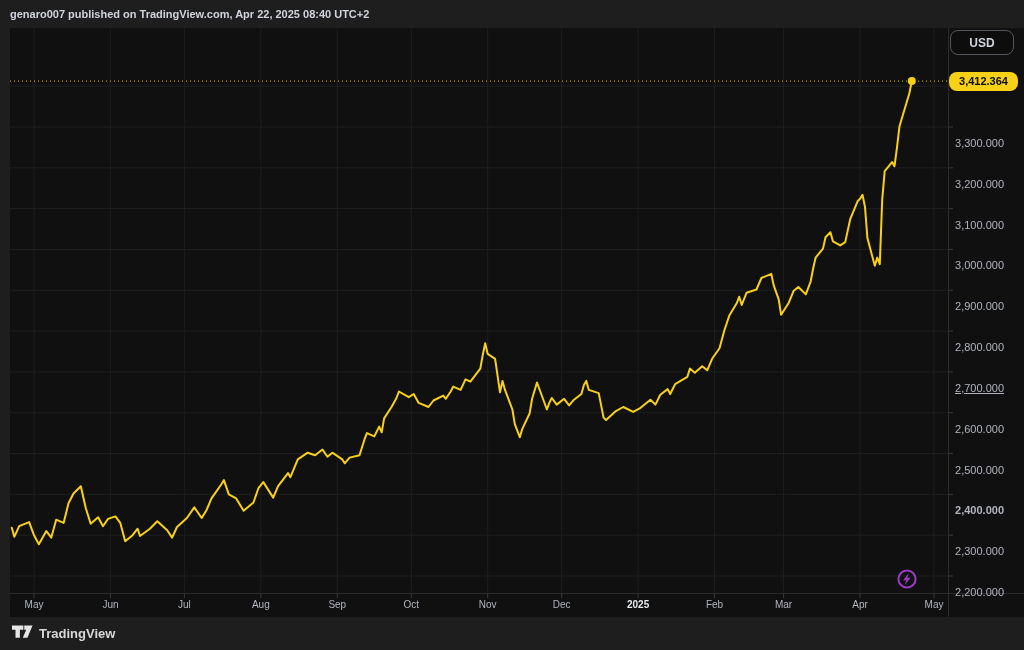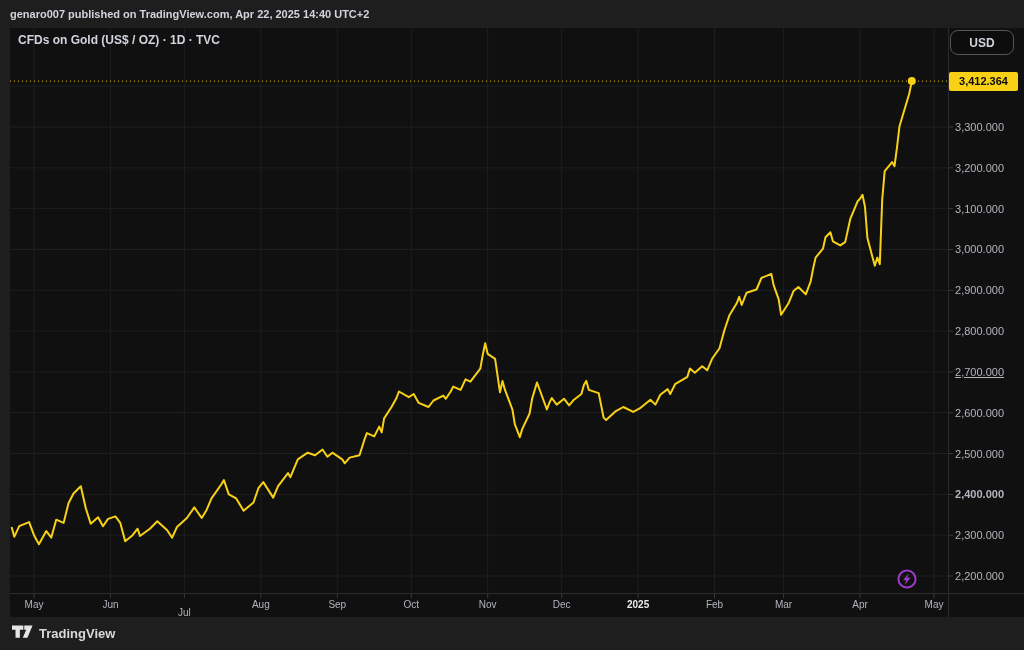--- a/index.html
+++ b/index.html
@@ -11,43 +11,43 @@
   body{width:1024px;height:650px;background:var(--page-bg);position:relative;overflow:hidden;
        font-family:"Liberation Sans",sans-serif;}
   #topbar{position:absolute;left:0;top:0;width:1024px;height:28px;display:flex;align-items:center;
           padding-left:10px;box-sizing:border-box;color:var(--text-primary);font-size:11px;font-weight:700;}
   #widget{position:absolute;left:10px;top:28px;width:1014px;height:589px;background:var(--plot-bg);}
   #plot{position:absolute;left:0;top:0;}
   #symbol-title{position:absolute;left:8px;top:5px;font-size:12px;font-weight:700;color:var(--text-primary);z-index:3;white-space:nowrap;}
   #currency-btn{position:absolute;left:940px;top:2px;width:62px;height:23px;border:1px solid #54565C;border-radius:8px;
           color:var(--text-primary);font-size:12px;font-weight:700;display:flex;align-items:center;justify-content:center;
           z-index:4;background:rgba(0,0,0,0.15);cursor:pointer;}
-  #price-axis{position:absolute;left:938px;top:0;width:71px;height:565px;z-index:2;}
+  #price-axis{position:absolute;left:938px;top:16px;width:71px;height:565px;z-index:2;}
   .ylabel{position:absolute;right:15px;font-size:11px;color:var(--text-secondary);line-height:16px;white-space:nowrap;}
   #time-axis{position:absolute;left:0;top:565px;width:1014px;height:24px;z-index:2;}
   .xlabel{position:absolute;top:0;line-height:23px;font-size:10px;color:var(--text-secondary);transform:translateX(-50%);}
   .xlabel.em{color:#E8EAED;font-weight:700;}
   #price-flag{position:absolute;left:939px;width:69px;height:19px;background:var(--accent-yellow);color:var(--flag-text);
-          font-size:11px;font-weight:700;display:flex;align-items:center;justify-content:center;border-radius:2px;z-index:5;}
+          font-size:11px;font-weight:700;display:flex;align-items:center;justify-content:center;border-radius:8px;z-index:5;}
   #boost{position:absolute;left:886px;top:540px;width:22px;height:22px;z-index:3;cursor:pointer;}
   #footer{position:absolute;left:0;top:617px;width:1024px;height:33px;background:var(--page-bg);
           display:flex;align-items:center;padding-left:12px;box-sizing:border-box;gap:6px;}
   #brand{font-size:13px;font-weight:700;color:#D9D9D9;}
   .grid{stroke:var(--grid-line);stroke-width:1;}
   .tick{stroke:#3A3A3A;stroke-width:1;}
   .sep{stroke:var(--separator);stroke-width:1;}
   .priceline{fill:none;stroke:var(--accent-yellow);stroke-width:2;stroke-linejoin:round;stroke-linecap:round;}
   .lastline{stroke:var(--accent-yellow);stroke-width:1;stroke-dasharray:1 3;opacity:.95;}
   .dot{fill:var(--accent-yellow);}
 </style>
 </head>
 <body>
 
 <div id="topbar">
-  <span>genaro007 published on TradingView.com, Apr 22, 2025 14:40 UTC+2</span>
+  <span>genaro007 published on TradingView.com, Apr 22, 2025 08:40 UTC+2</span>
 </div>
 
 <div id="widget">
   <svg id="plot" width="1014" height="589">
       <line class="grid" x1="0" y1="58.2" x2="938" y2="58.2"></line>
       <line class="grid" x1="0" y1="99.0" x2="938" y2="99.0"></line>
       <line class="grid" x1="0" y1="139.8" x2="938" y2="139.8"></line>
       <line class="grid" x1="0" y1="180.6" x2="938" y2="180.6"></line>
       <line class="grid" x1="0" y1="221.5" x2="938" y2="221.5"></line>
       <line class="grid" x1="0" y1="262.3" x2="938" y2="262.3"></line>
@@ -96,21 +96,20 @@
       <line class="tick" x1="938" y1="466.4" x2="943" y2="466.4"></line>
       <line class="tick" x1="938" y1="507.2" x2="943" y2="507.2"></line>
       <line class="tick" x1="938" y1="548.0" x2="943" y2="548.0"></line>
       <line class="sep" x1="938.5" y1="0" x2="938.5" y2="589"></line>
       <line class="sep" x1="0" y1="565.5" x2="1014" y2="565.5"></line>
       <line class="lastline" x1="0" y1="53.1" x2="938" y2="53.1"></line>
       <path class="priceline" d="M1.8,499.8L4.3,508.8L9.2,498.2L19.1,494.1L24.0,507.2L28.9,516.2L36.3,503.1L41.3,509.6L46.2,491.7L53.6,494.9L58.5,475.3L63.5,465.5L70.8,458.2L75.8,480.2L80.7,495.8L88.1,489.2L93.0,498.2L98.0,490.9L105.4,488.4L110.3,494.9L115.2,513.3L122.6,507.2L127.6,500.7L130.0,508.0L139.9,500.7L147.3,493.3L157.2,502.3L162.1,509.6L167.0,499.0L176.9,490.0L184.3,479.4L191.7,490.0L196.6,481.9L201.5,470.4L211.4,456.2L213.9,452.1L218.8,466.4L226.2,470.4L233.6,482.7L243.5,474.5L248.4,460.2L253.3,454.1L263.2,469.6L268.1,458.2L278.0,445.1L280.4,449.2L287.8,431.3L297.7,424.7L305.1,427.2L312.5,421.5L317.4,428.8L322.4,424.7L332.2,431.3L334.7,435.3L339.6,429.6L349.5,427.2L354.4,411.7L356.9,405.1L364.3,408.4L369.2,398.6L371.7,404.3L374.1,390.4L381.5,379.0L386.5,370.0L388.9,363.5L398.8,369.2L403.7,366.0L408.7,374.9L418.5,379.0L423.5,372.5L433.3,367.6L435.8,370.8L440.7,363.5L443.2,358.6L450.6,361.9L455.5,351.3L460.4,353.7L470.3,340.6L472.8,326.8L475.2,315.3L477.7,325.9L485.1,330.8L490.0,364.3L492.5,352.9L495.0,361.9L502.4,381.5L504.8,396.2L509.8,409.2L512.2,401.1L519.6,385.5L522.1,370.8L527.0,354.5L536.9,381.5L539.3,374.9L541.8,370.0L546.7,376.6L554.1,370.8L559.1,377.4L564.0,371.7L571.4,366.0L573.9,357.0L576.3,352.9L578.8,361.9L588.7,365.1L593.6,389.6L596.1,392.1L605.9,383.1L613.3,379.0L623.2,383.9L630.6,379.8L640.4,371.7L645.4,376.6L650.3,366.8L657.7,361.1L660.2,366.0L665.1,356.2L677.4,348.8L679.9,340.6L684.8,344.7L692.2,338.2L697.2,342.3L702.1,330.8L709.5,320.2L714.4,302.3L719.3,287.6L726.7,275.3L729.2,268.8L731.7,277.0L736.6,264.7L746.5,261.5L751.4,250.0L761.3,245.9L763.7,257.4L768.7,271.3L771.1,286.8L778.5,275.3L783.5,263.1L788.4,259.0L795.8,266.4L800.7,253.3L803.2,240.2L805.6,229.6L813.0,220.6L815.5,209.2L820.4,204.3L822.9,213.3L830.3,217.4L835.2,214.1L840.2,191.2L847.6,173.3L850.0,170.8L852.5,166.8L855.0,179.0L857.4,210.0L864.8,237.8L867.3,229.6L869.8,236.1L872.2,171.7L874.7,143.1L882.1,134.1L884.5,138.2L887.0,119.4L889.5,98.2L899.3,65.5L901.8,53.1"></path>
       <circle class="dot" cx="901.8" cy="53.1" r="4"></circle>
     </svg>
 
-  <div id="symbol-title">CFDs on Gold (US$ / OZ) · 1D · TVC</div>
 
   <div id="currency-btn">
     <span>USD</span>
   </div>
 
   <div id="price-axis">
       <div class="ylabel" style="top: 91px;">3,300.000</div>
       <div class="ylabel" style="top: 131.818px;">3,200.000</div>
       <div class="ylabel" style="top: 172.636px;">3,100.000</div>
       <div class="ylabel" style="top: 213.455px;">3,000.000</div>
@@ -119,21 +118,21 @@
       <div class="ylabel" style="top: 335.909px; text-decoration: underline;">2,700.000</div>
       <div class="ylabel" style="top: 376.727px;">2,600.000</div>
       <div class="ylabel" style="top: 417.545px;">2,500.000</div>
       <div class="ylabel" style="top: 458.364px; font-weight: bold;">2,400.000</div>
       <div class="ylabel" style="top: 499.182px;">2,300.000</div>
       <div class="ylabel" style="top: 540px;">2,200.000</div>
     </div>
   <div id="time-axis">
       <div class="xlabel" style="left: 24px;">May</div>
       <div class="xlabel" style="left: 100.438px;">Jun</div>
-      <div class="xlabel" style="left: 174.411px; margin-top: 8px;">Jul</div>
+      <div class="xlabel" style="left: 174.411px;">Jul</div>
       <div class="xlabel" style="left: 250.849px;">Aug</div>
       <div class="xlabel" style="left: 327.288px;">Sep</div>
       <div class="xlabel" style="left: 401.26px;">Oct</div>
       <div class="xlabel" style="left: 477.699px;">Nov</div>
       <div class="xlabel" style="left: 551.671px;">Dec</div>
       <div class="xlabel em" style="left: 628.11px;">2025</div>
       <div class="xlabel" style="left: 704.548px;">Feb</div>
       <div class="xlabel" style="left: 773.589px;">Mar</div>
       <div class="xlabel" style="left: 850.027px;">Apr</div>
       <div class="xlabel" style="left: 924px;">May</div>

